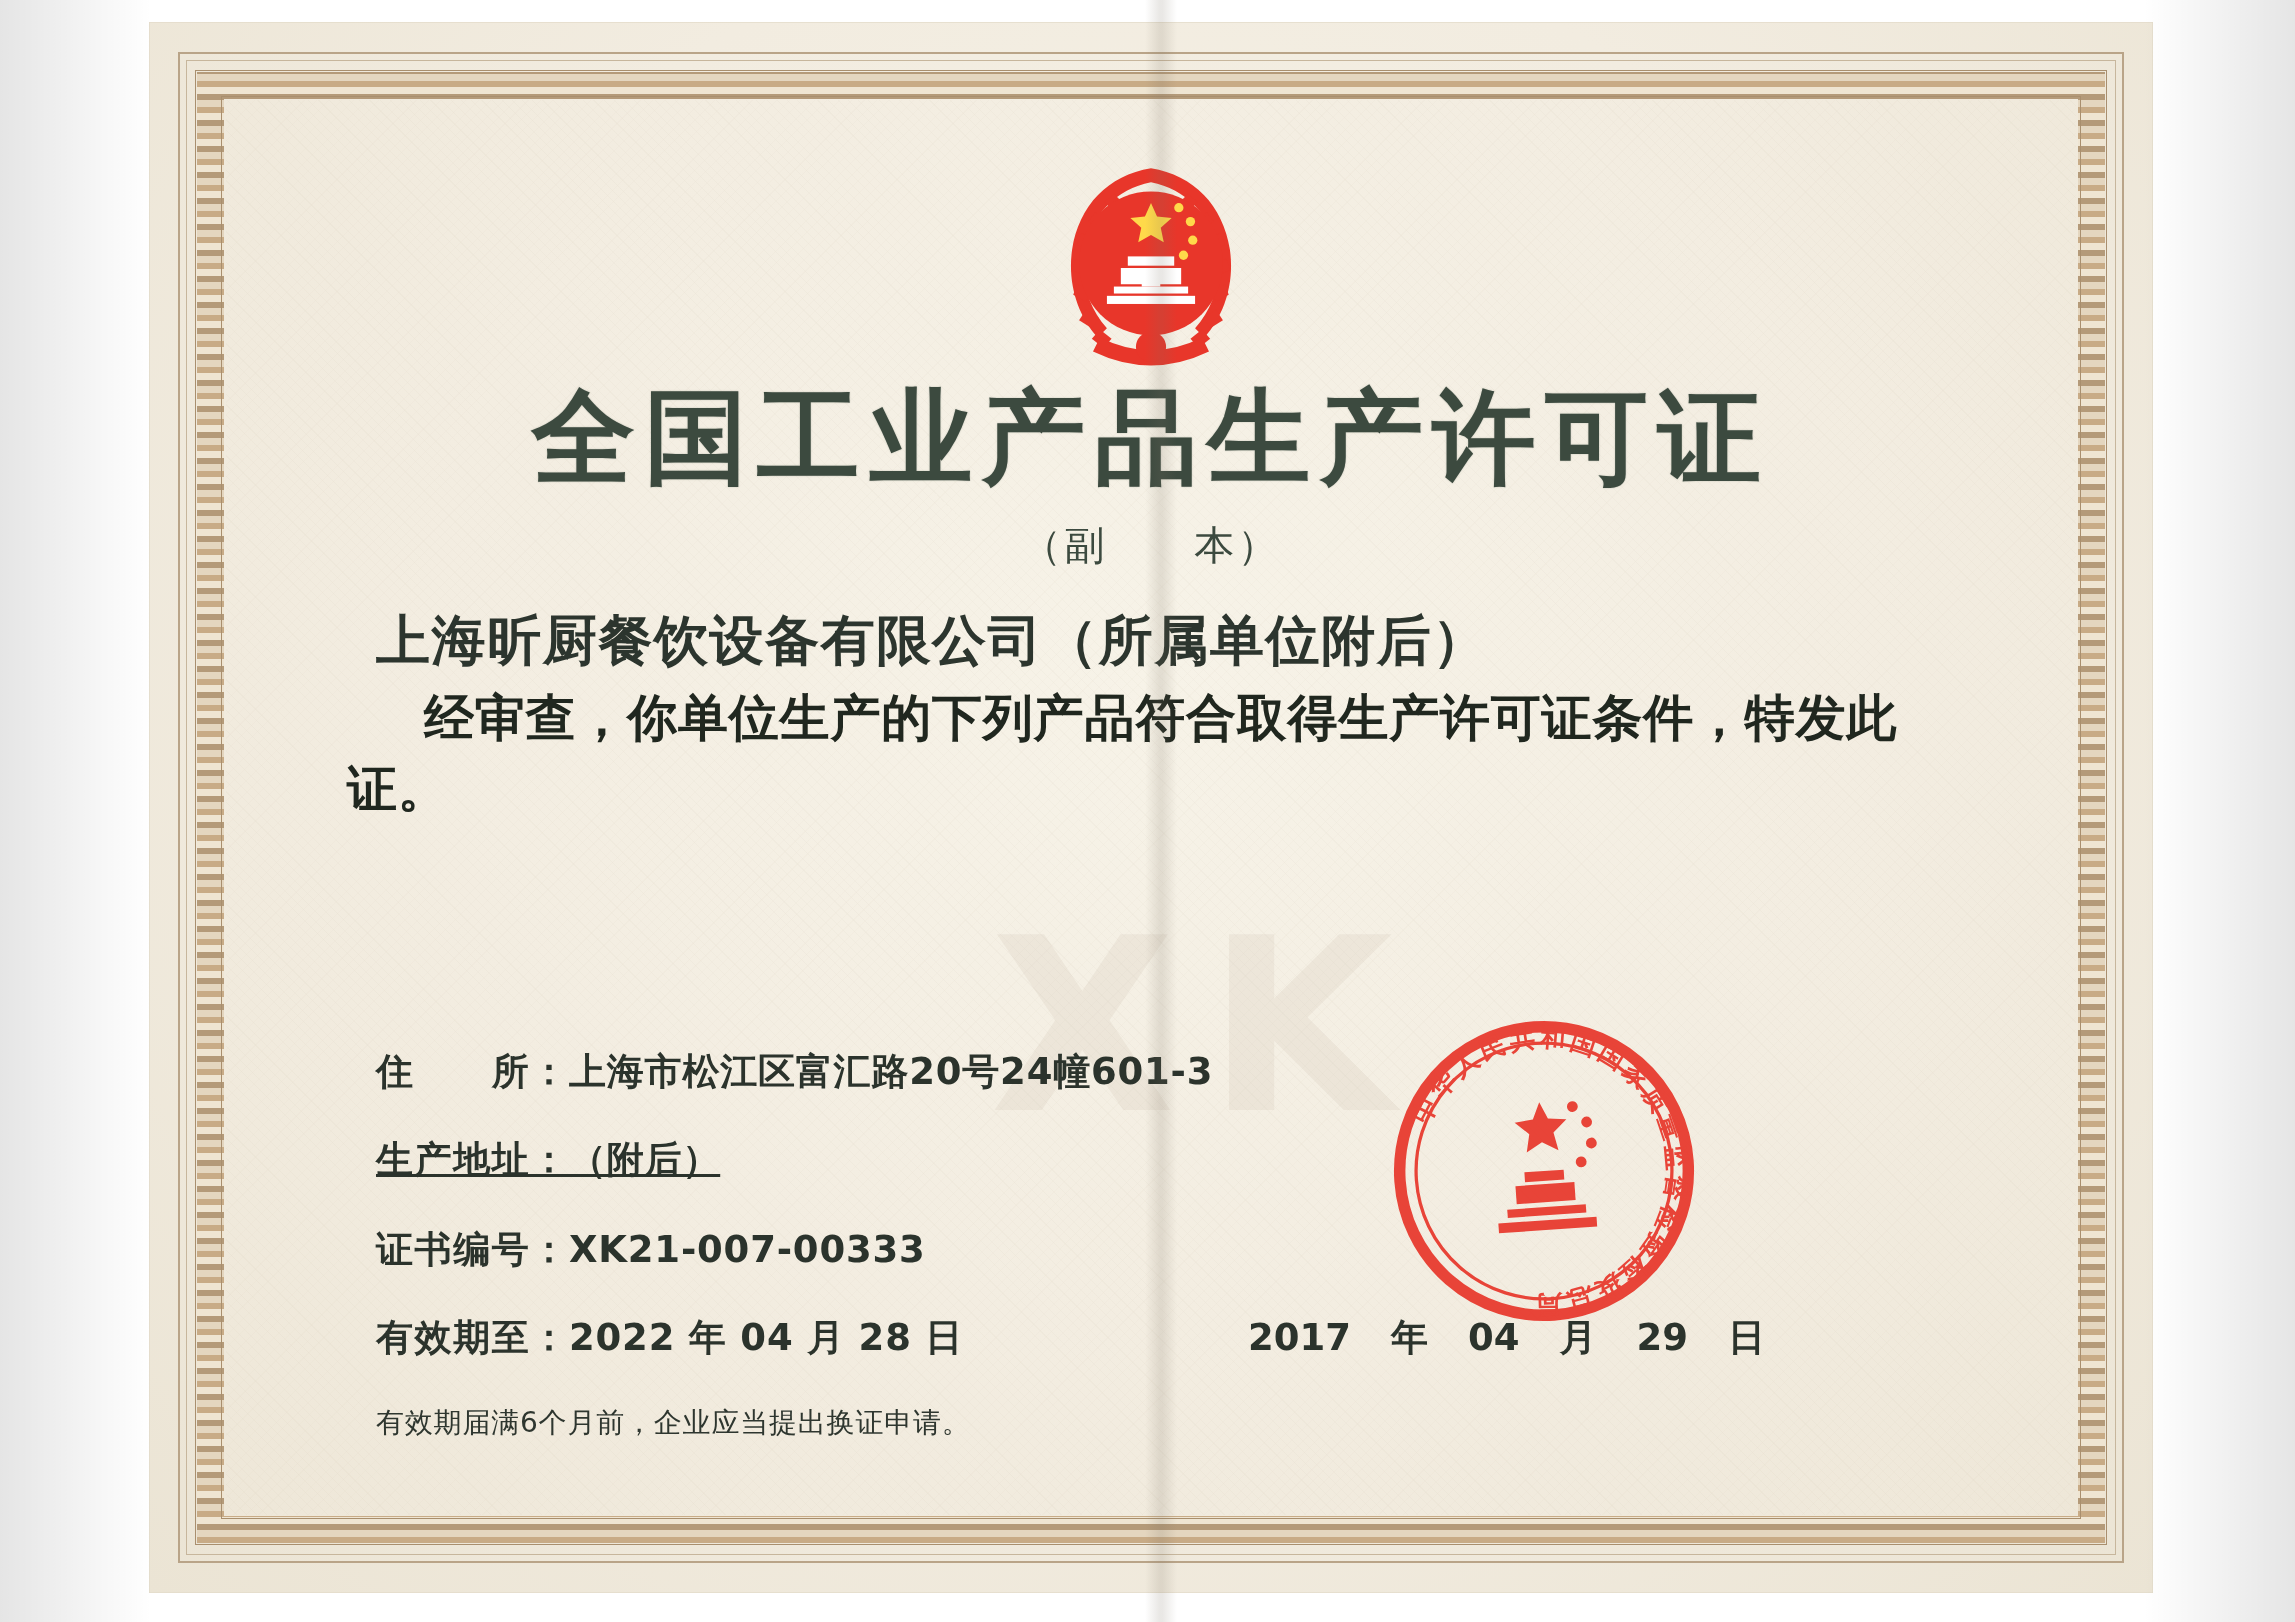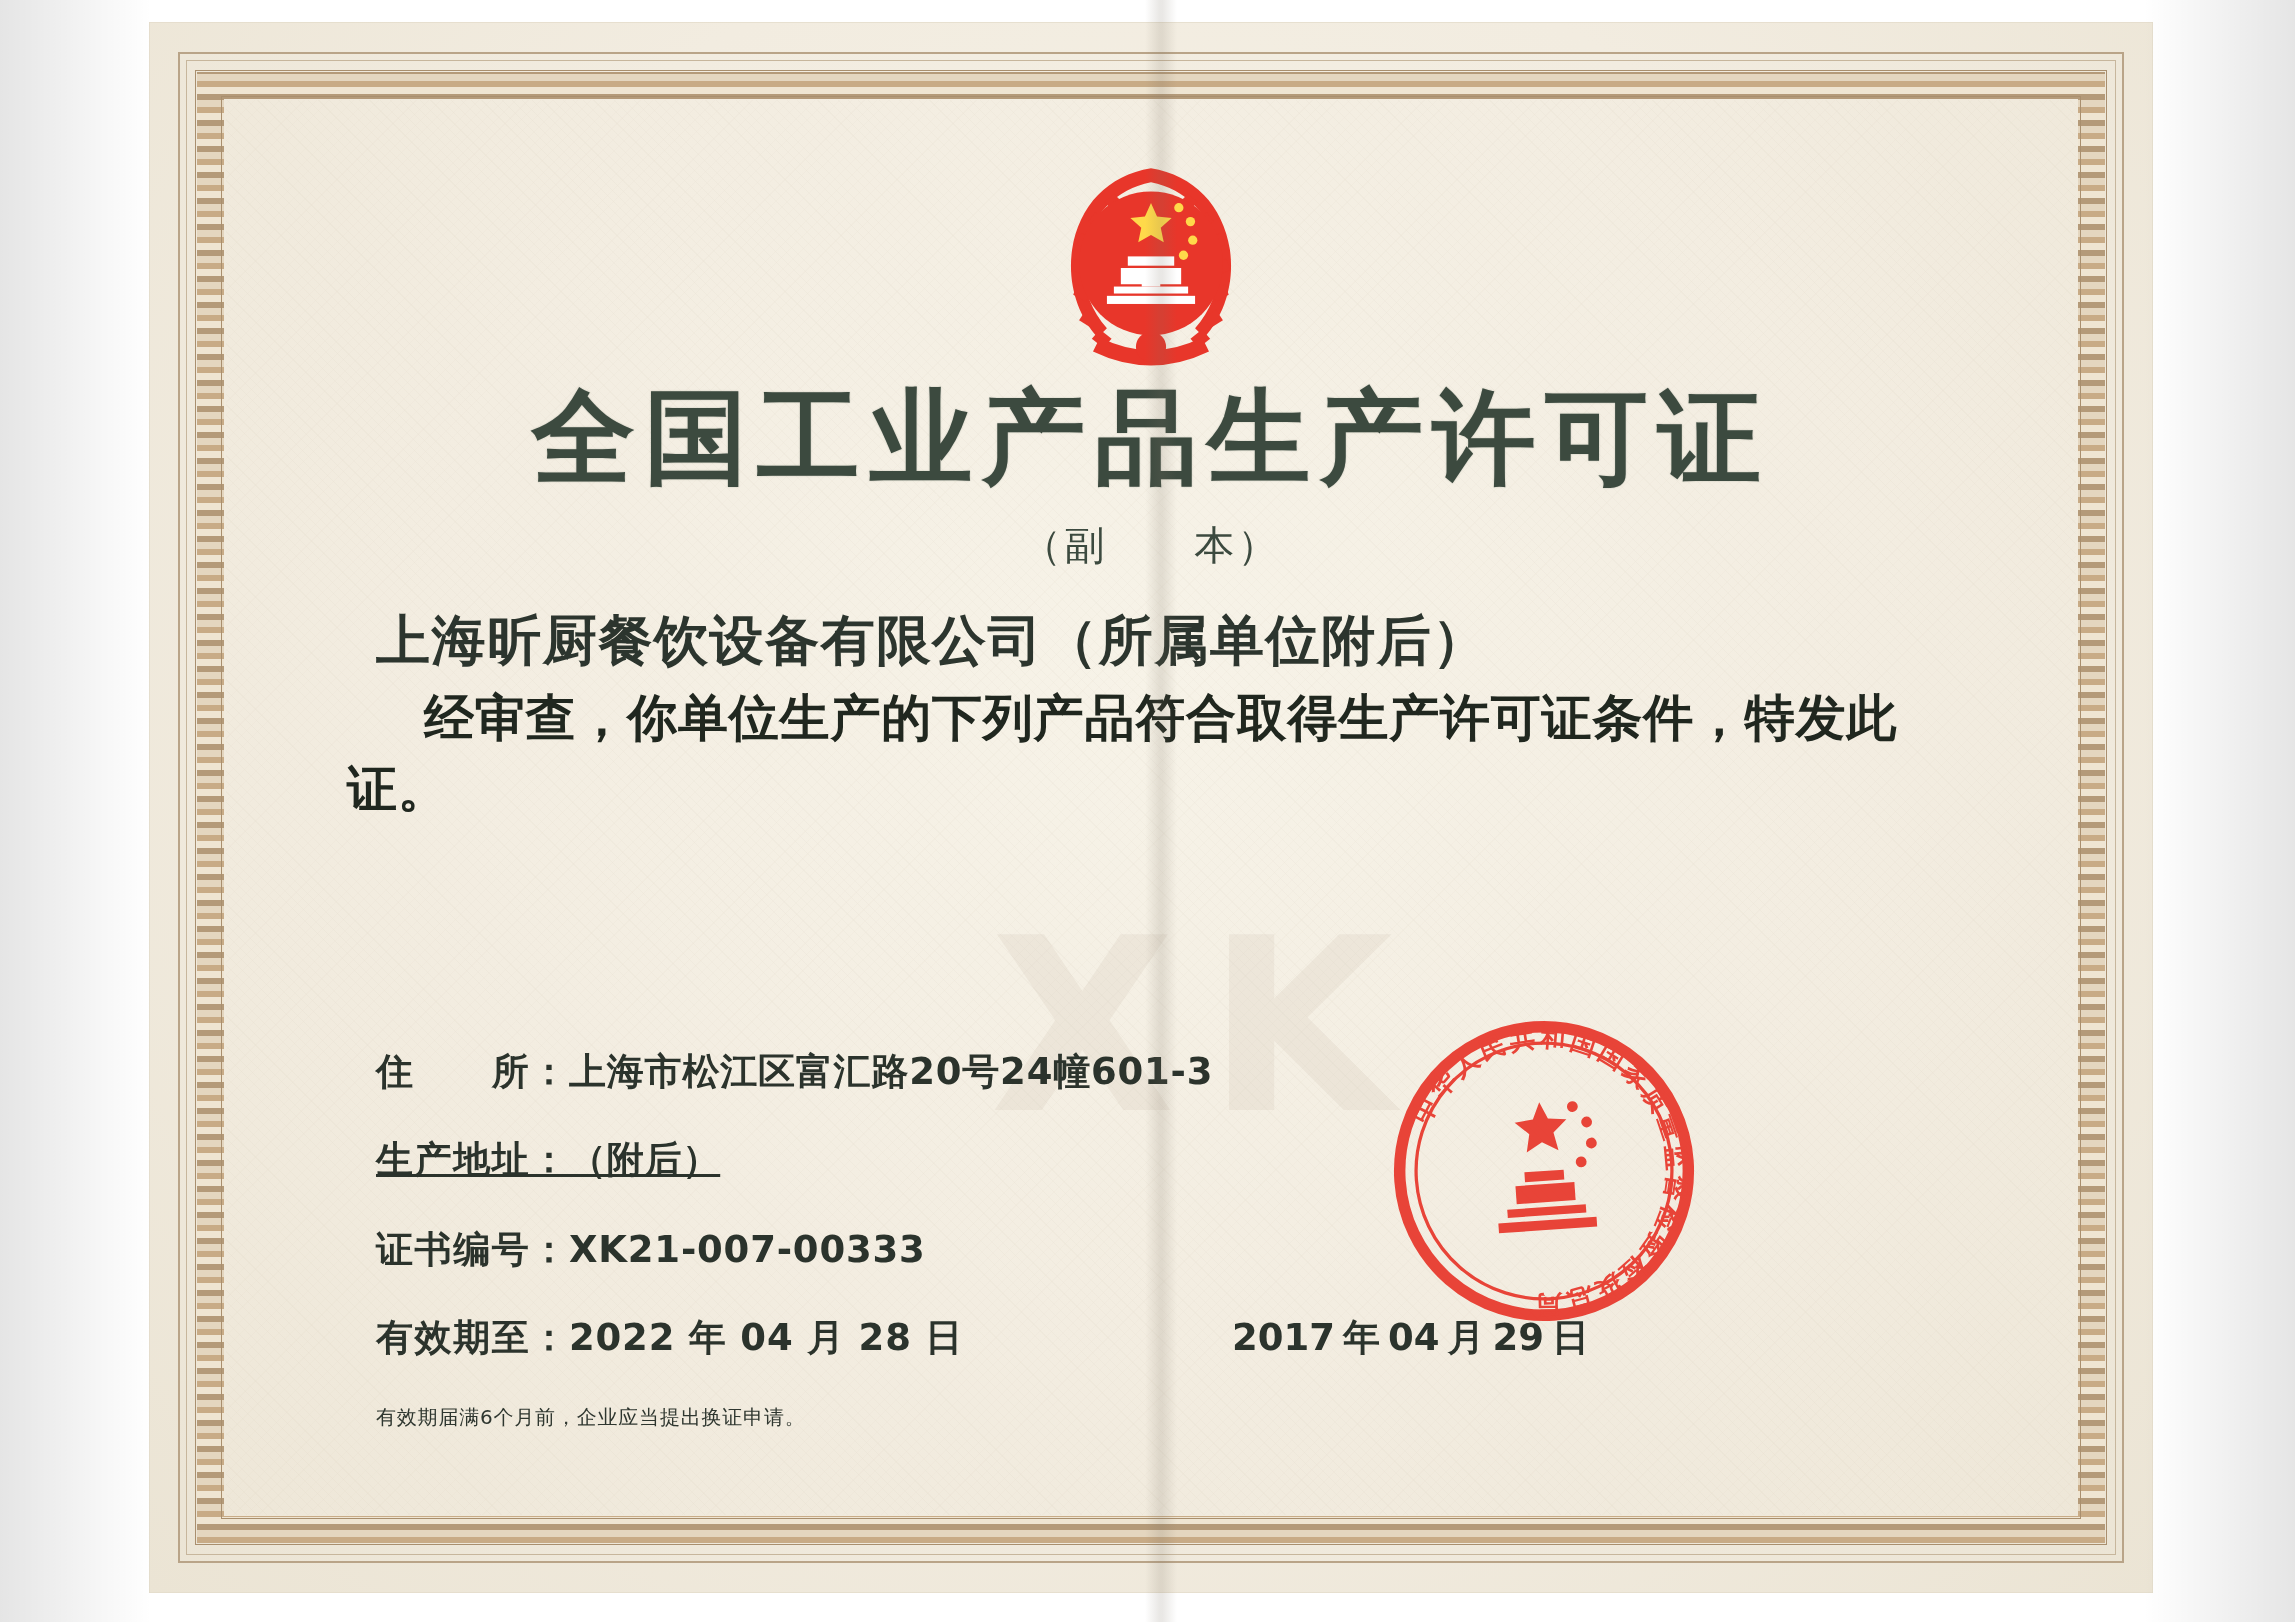--- a/index.html
+++ b/index.html
@@ -196,27 +196,27 @@
 
   .issue-date {
     position: absolute;
     left: 1001px;
     top: 1211px;
     font-size: 37px;
     font-weight: 600;
     color: #2b332c;
     white-space: nowrap;
   }
-  .issue-date span { margin: 0 4px; }
+  .issue-date span { margin: 0 20px; }
 
   .footnote {
     position: absolute;
     left: 149px;
     top: 1302px;
-    font-size: 20px;
+    font-size: 28px;
     color: #2e362f;
     letter-spacing: 0.8px;
   }
 
   
   .seal {
     position: absolute;
     left: 1153px;
     top: 905px;
     width: 328px;

